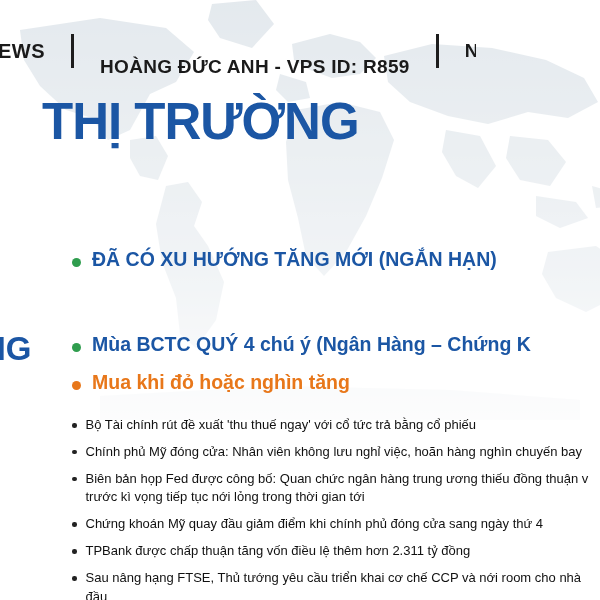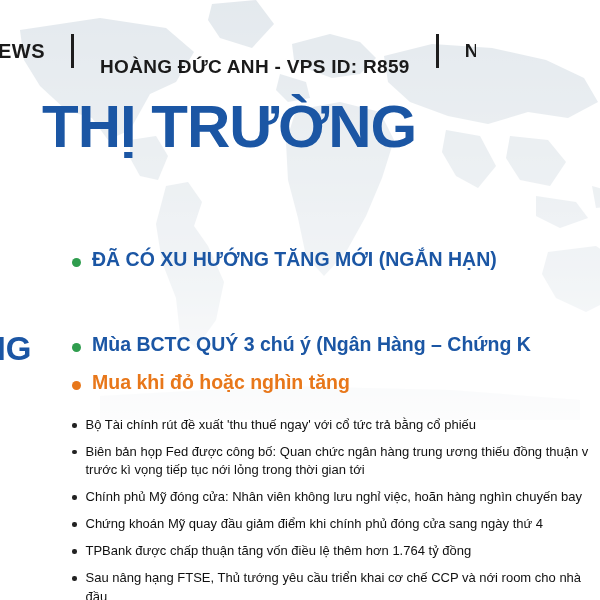--- a/index.html
+++ b/index.html
@@ -77,21 +77,21 @@
     color: #1a1a1a;
     white-space: nowrap;
   }
 
   
   .headline {
     position: absolute;
     left: 42px;
     top: 98px;
     z-index: 3;
-    font-size: 60px;
+    font-size: 51px;
     line-height: 0.95;
     font-weight: bold;
     color: #1b56a4;
     letter-spacing: -1px;
     white-space: nowrap;
   }
 
   
   .left-clip {
     position: absolute;
@@ -219,54 +219,54 @@
 <div class="bullets">
   <div class="blt green b1">
     <span class="dot"></span>
     <span class="txt">ĐÃ CÓ XU HƯỚNG TĂNG MỚI (NGẮN HẠN)</span>
   </div>
 
   <div class="spacer-a"></div>
 
   <div class="blt green">
     <span class="dot"></span>
-    <span class="txt">Mùa BCTC QUÝ 3 chú ý (Ngân Hàng – Chứng K</span>
+    <span class="txt">Mùa BCTC QUÝ 4 chú ý (Ngân Hàng – Chứng K</span>
   </div>
 
   <div class="spacer-b"></div>
 
   <div class="blt orange">
     <span class="dot"></span>
     <span class="txt">Mua khi đỏ hoặc nghìn tăng</span>
   </div>
 </div>
 
 <div class="newslist">
   <div class="nitem">
     <span class="ndot"></span>
     <span class="ntxt">Bộ Tài chính rút đề xuất 'thu thuế ngay' với cổ tức trả bằng cổ phiếu</span>
+  </div>
+  <div class="nitem">
+    <span class="ndot"></span>
+    <span class="ntxt">Chính phủ Mỹ đóng cửa: Nhân viên không lưu nghỉ việc, hoãn hàng nghìn chuyến bay</span>
   </div>
   <div class="nitem">
     <span class="ndot"></span>
     <span class="ntxt">
       <span class="wrap2">Biên bản họp Fed được công bố: Quan chức ngân hàng trung ương thiếu đồng thuận v</span>
       <span class="wrap2">trước kì vọng tiếp tục nới lỏng trong thời gian tới</span>
     </span>
   </div>
   <div class="nitem">
     <span class="ndot"></span>
-    <span class="ntxt">Chính phủ Mỹ đóng cửa: Nhân viên không lưu nghỉ việc, hoãn hàng nghìn chuyến bay</span>
-  </div>
-  <div class="nitem">
-    <span class="ndot"></span>
     <span class="ntxt">Chứng khoán Mỹ quay đầu giảm điểm khi chính phủ đóng cửa sang ngày thứ 4</span>
   </div>
   <div class="nitem">
     <span class="ndot"></span>
-    <span class="ntxt">TPBank được chấp thuận tăng vốn điều lệ thêm hơn 1.764 tỷ đồng</span>
+    <span class="ntxt">TPBank được chấp thuận tăng vốn điều lệ thêm hơn 2.311 tỷ đồng</span>
   </div>
   <div class="nitem">
     <span class="ndot"></span>
     <span class="ntxt">Sau nâng hạng FTSE, Thủ tướng yêu cầu triển khai cơ chế CCP và nới room cho nhà đầu</span>
   </div>
   <div class="nitem">
     <span class="ndot"></span>
     <span class="ntxt">VNDIRECT thanh toán thay hơn 15 tỷ đồng cho hai giao dịch Non-prefunding</span>
   </div>
 </div>

